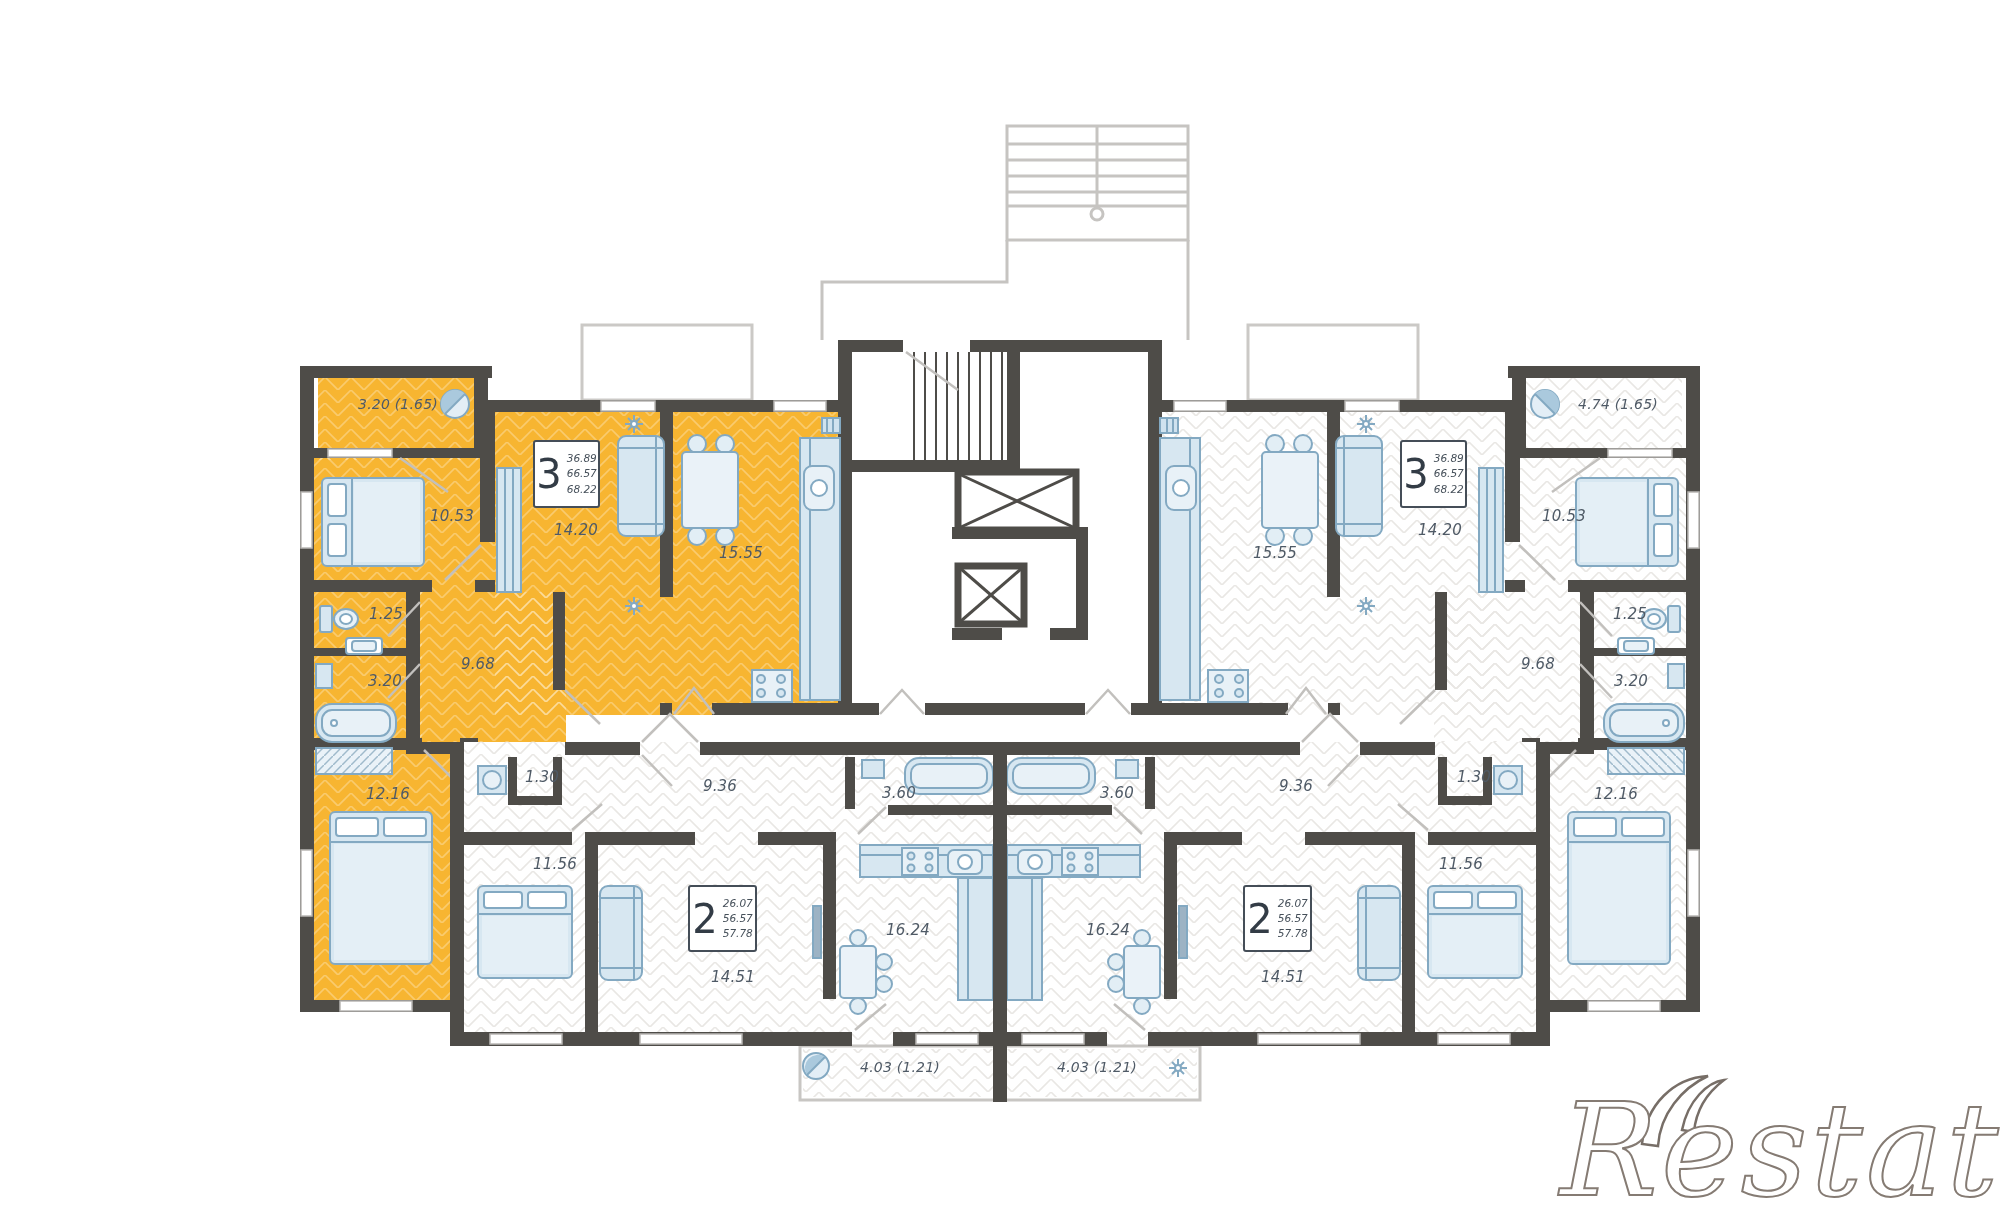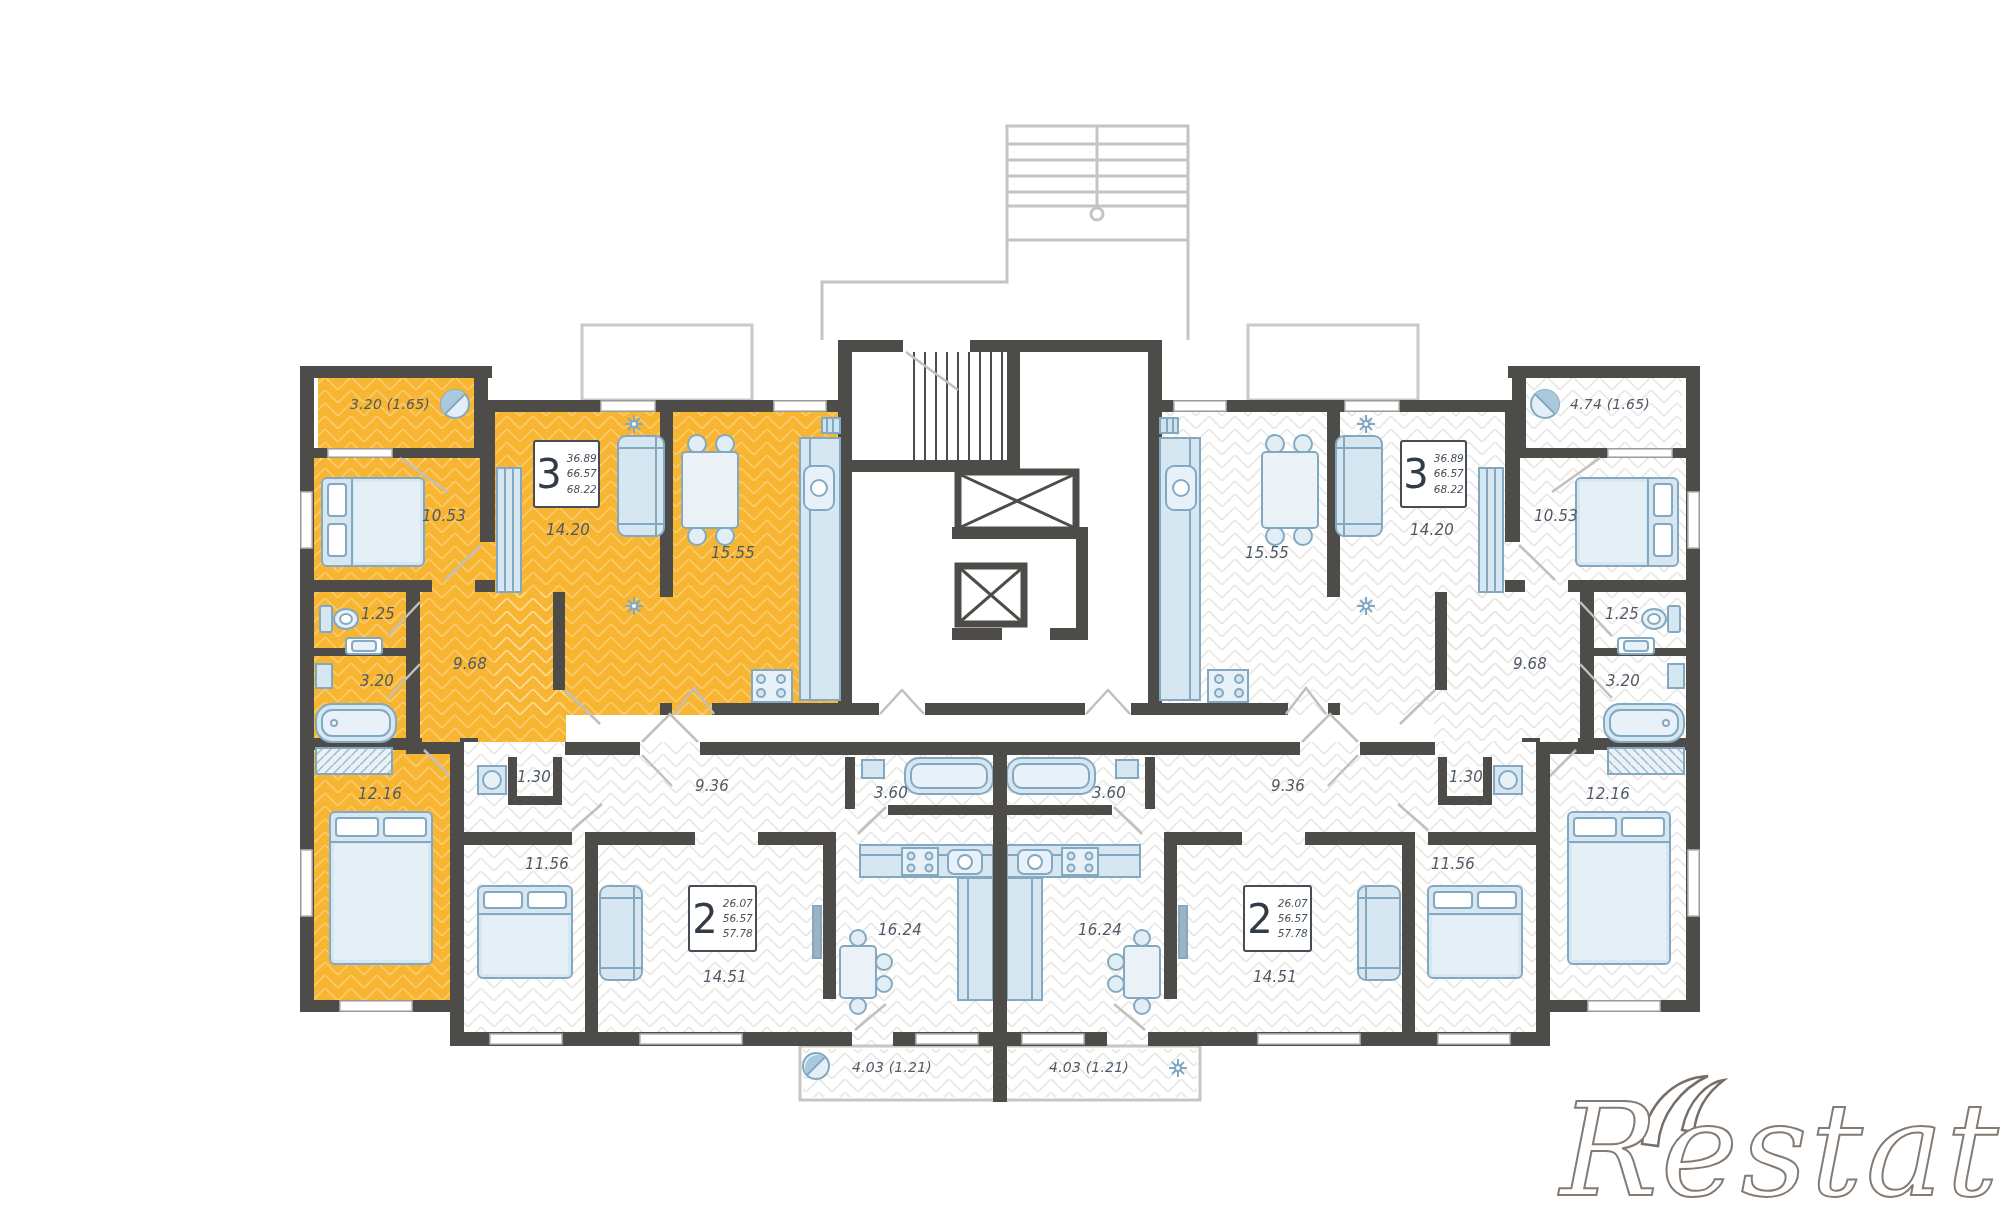--- a/index.html
+++ b/index.html
@@ -1,21 +1,21 @@
 <!DOCTYPE html>
 <html><head>
 <meta charset="utf-8">
 <style>
   html,body{margin:0;padding:0;background:#ffffff;}
   #stage{position:relative;width:2000px;height:1223px;background:#fff;overflow:hidden;
          font-family:"DejaVu Sans",sans-serif;}
   #plan{position:absolute;left:0;top:0;}
   .rlabel{position:absolute;transform:translate(-50%,-50%);
           font:italic 15px "DejaVu Sans",sans-serif;color:#4F5A66;
-          white-space:nowrap;letter-spacing:.2px;}
+          white-space:nowrap;letter-spacing:.2px;margin-left:8px;}
   .blabel{font-size:14px;}
   .aptbox{position:absolute;background:#fff;border:2px solid #454E58;border-radius:3px;
           display:flex;align-items:center;justify-content:center;gap:5px;
           box-sizing:border-box;padding:2px 4px;}
   .bignum{font:400 40px/1 "DejaVu Sans",sans-serif;color:#333C46;}
   .areas{font:italic 10.5px/1.45 "DejaVu Sans",sans-serif;color:#46505A;text-align:right;}
   .watermark{position:absolute;left:1560px;top:1085px;
              font:italic 130px/1 "DejaVu Serif",serif;color:#ffffff;
              -webkit-text-stroke:2px #857B73;letter-spacing:3px;white-space:nowrap;}
   .wm-swash{position:absolute;left:1612px;top:1066px;}

